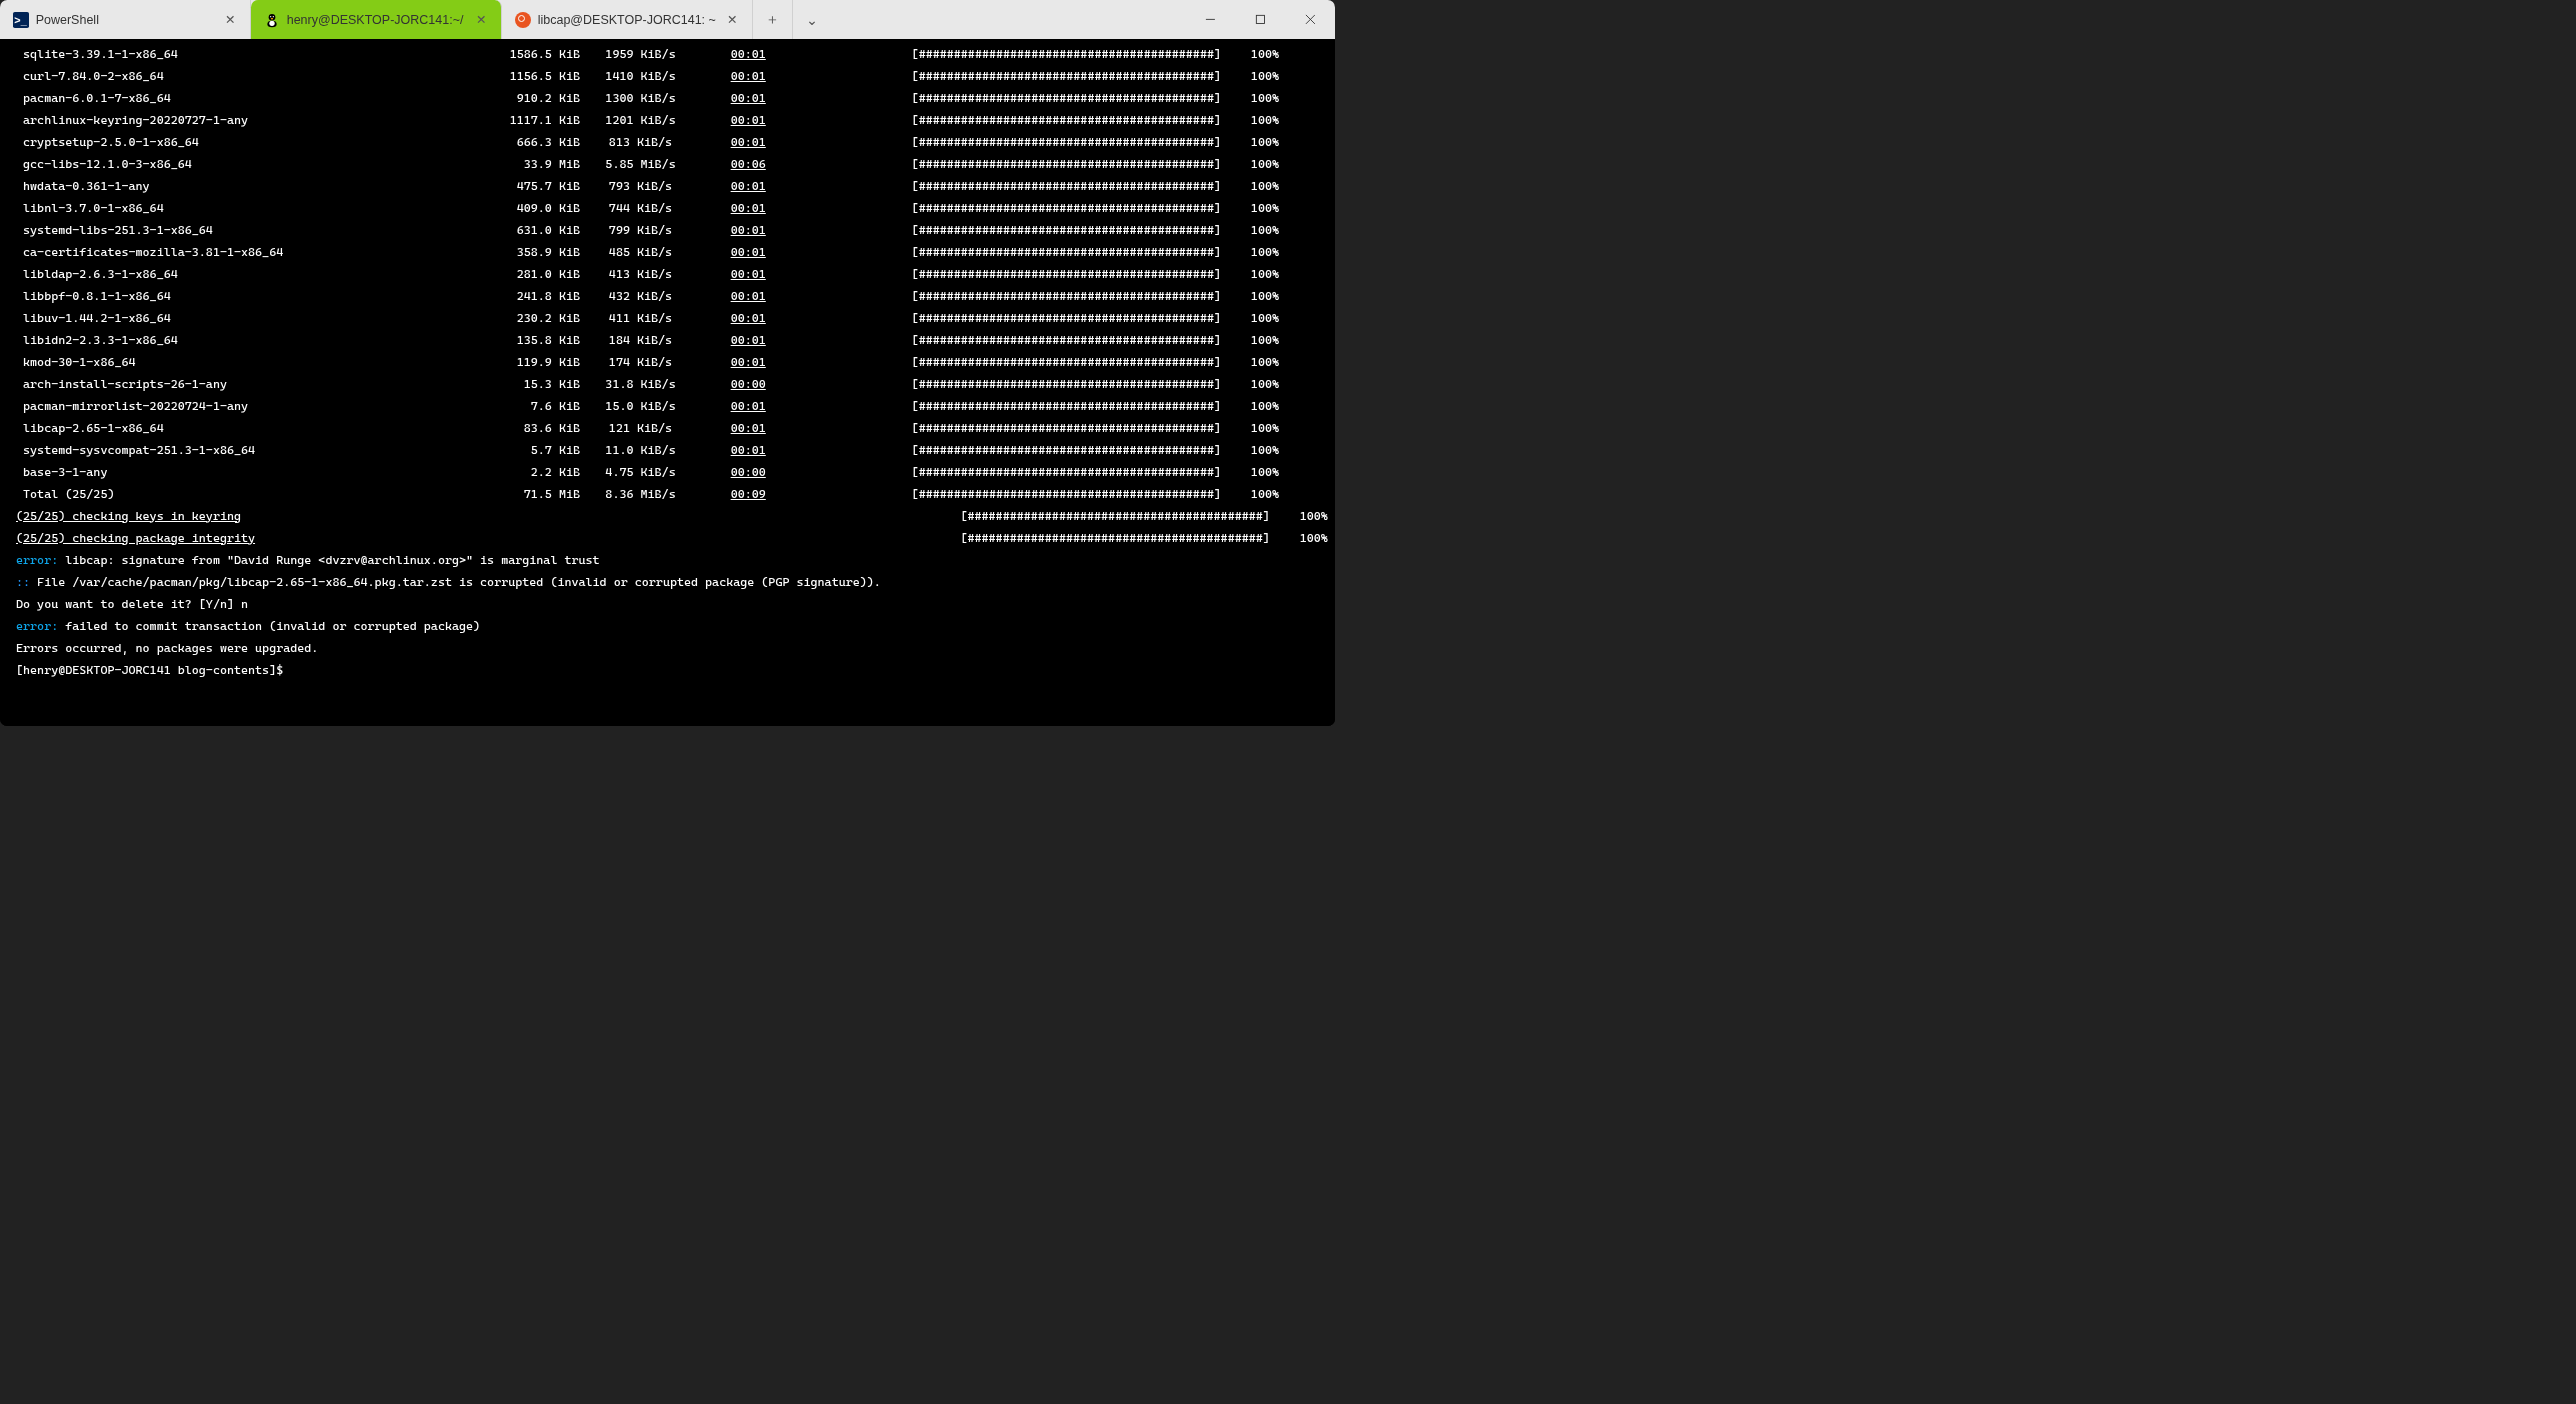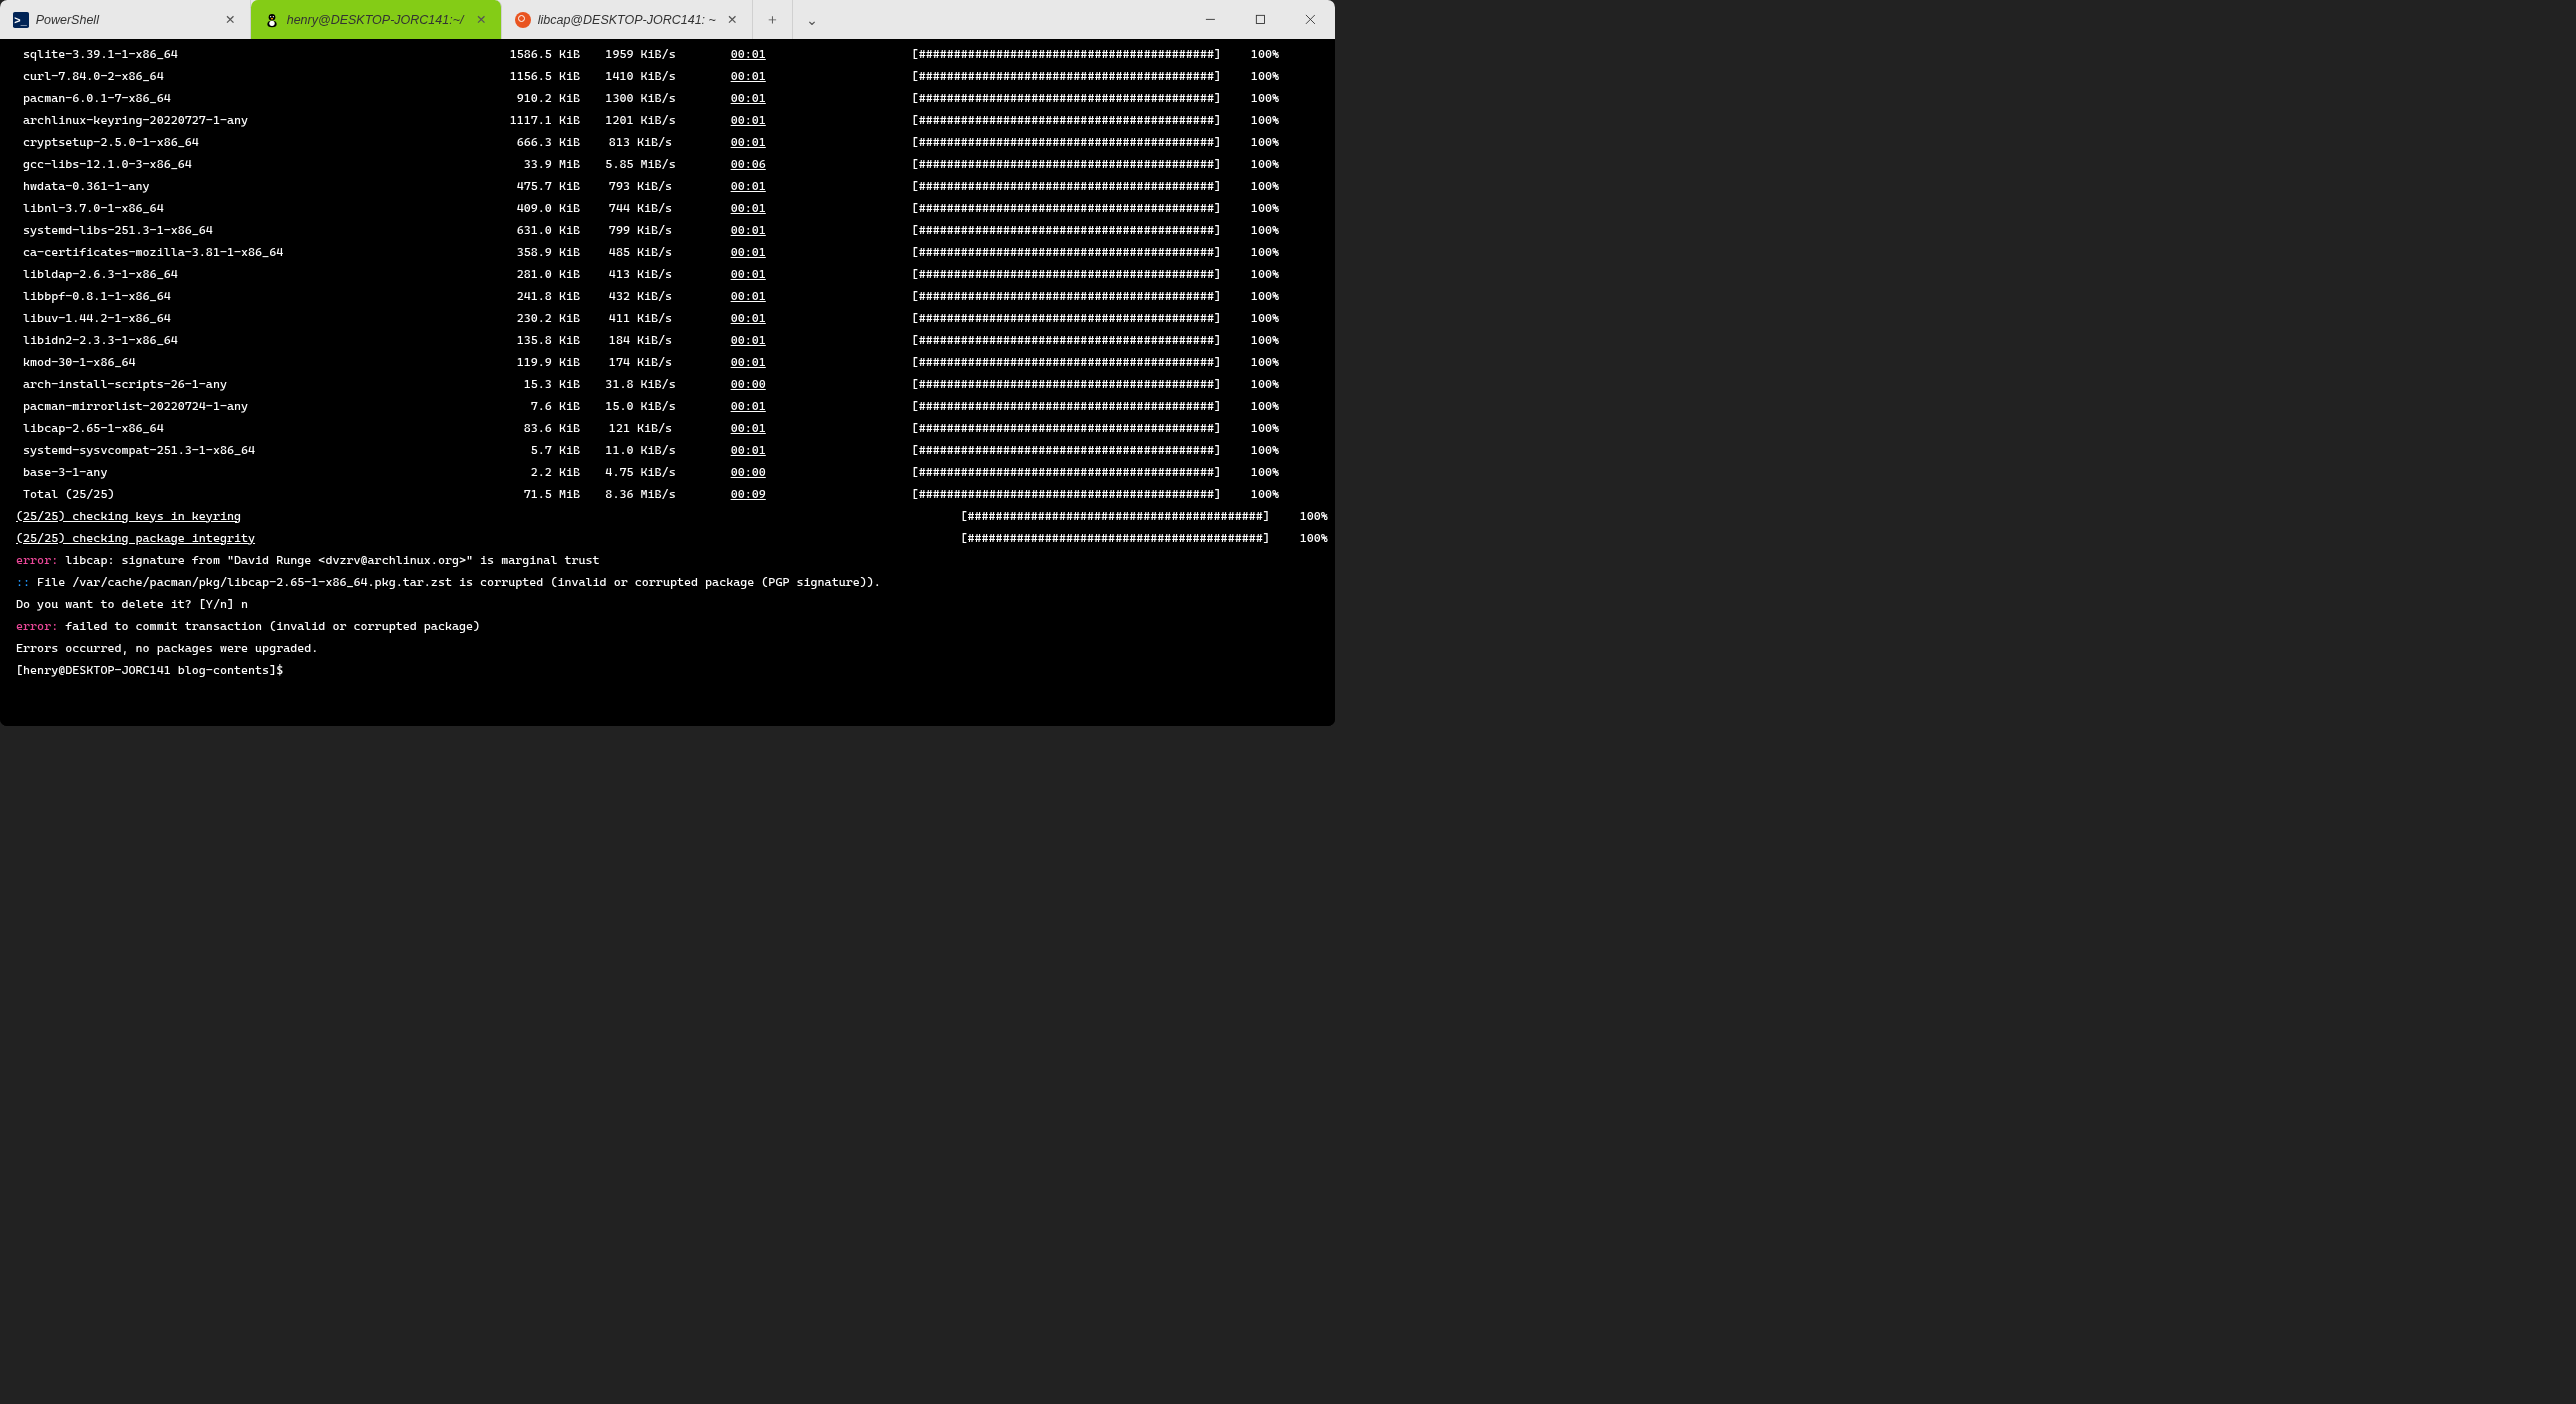--- a/index.html
+++ b/index.html
@@ -55,21 +55,20 @@
       display: flex;
       align-items: center;
       justify-content: center;
       flex-shrink: 0;
     }
     .tab .label {
       flex: 1;
       white-space: nowrap;
       overflow: hidden;
       text-overflow: ellipsis;
-      font-style: italic;
     }
     .tab .close {
       width: 14.3px;
       height: 14.3px;
       display: flex;
       align-items: center;
       justify-content: center;
       font-size: 12.5px;
       color: #555;
       cursor: pointer;
@@ -122,21 +121,21 @@
     .dl-row .time { width: 63px; text-align: right; margin-left: 1.8px; text-decoration: underline; }
     .dl-row .bar { width: 448px; text-align: right; margin-left: 7.2px; }
     .dl-row .pct { width: 58px; text-align: right; }
 
     .free-row { display: flex; }
     .free-row .left { flex: 0 0 auto; text-decoration: underline; }
     .free-row .fill { flex: 1; }
     .free-row .bar { width: 448px; text-align: right; }
     .free-row .pct { width: 58px; text-align: right; }
 
-    .err { color: #ec4899; }
+    .err { color: #0ea5e9; }
     .info { color: #29f; }
 
     
     .ps-icon {
       background: #012456;
       color: #fff;
       width: 16px;
       height: 16px;
       border-radius: 1.8px;
       font-size: 10.8px;

